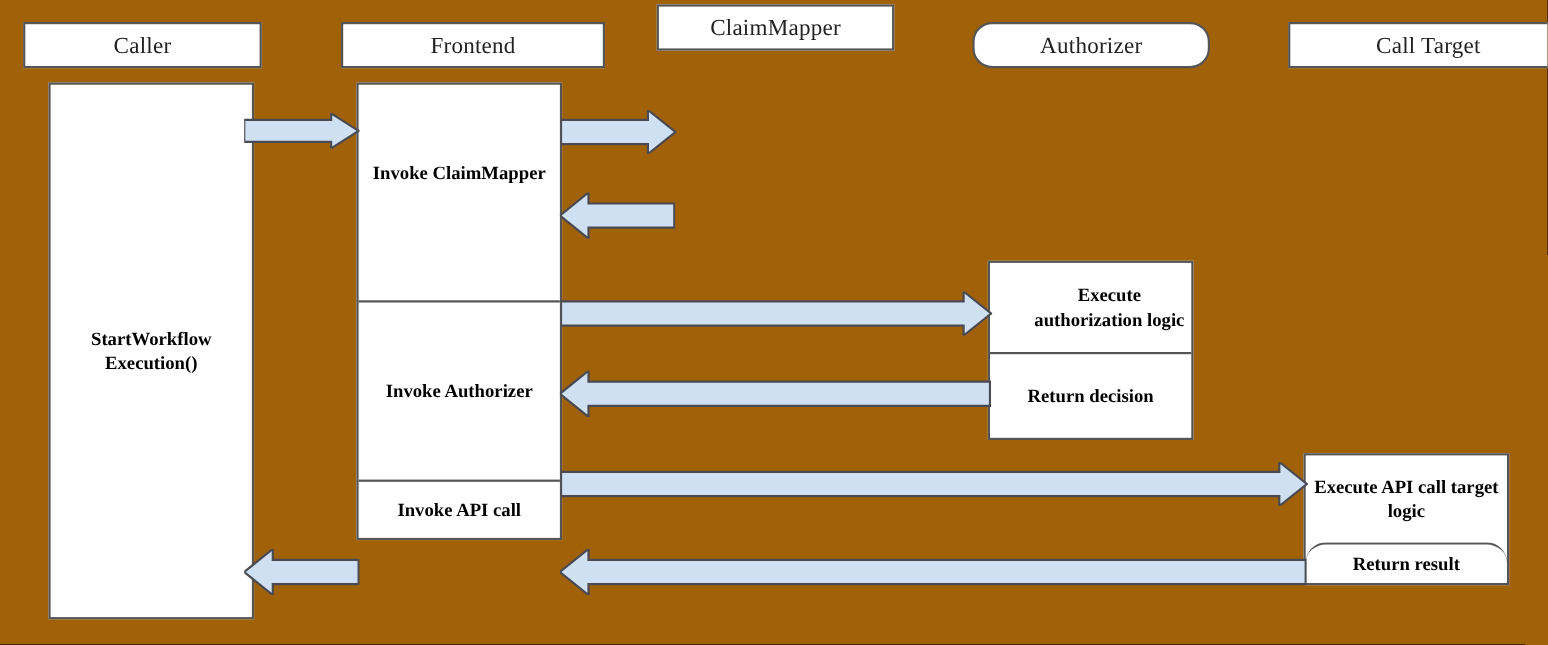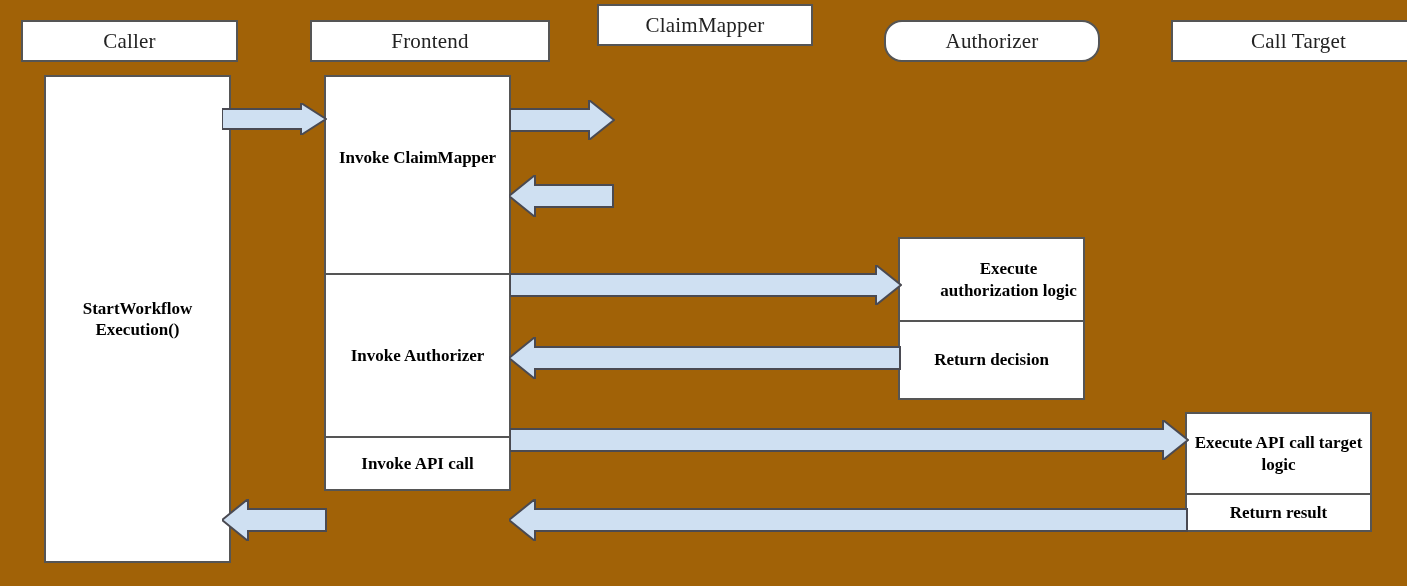--- a/index.html
+++ b/index.html
@@ -103,21 +103,21 @@
   </div>
 
 
   <div class="activation" style="left:898px; top:237px; width:187px; height:163px;">
     <div class="segment" style="height:81px; flex:0 0 81px;padding-left:40px;">Execute authorization logic</div>
     <div class="segment" style="flex:1 1 auto;">Return decision</div>
   </div>
 
   <div class="activation" style="left:1185px; top:412px; width:187px; height:120px;">
     <div class="segment" style="height:79px; flex:0 0 79px;">Execute API call target logic</div>
-    <div class="segment" style="flex:1 1 auto;">Return result</div>
+    <div class="segment" style="flex:1 1 auto;border-radius:21px;">Return result</div>
   </div>
 
   <div class="arrow" style="left:222px; top:103px; width:105px; height:32px;">
     <svg width="105" height="32" viewBox="0 0 105 32">
       <polygon class="arrow-shape" points="0,6 79,6 79,0 104,16 79,32 79,26 0,26"></polygon>
     </svg>
   </div>
 
   <div class="arrow" style="left:510px; top:100px; width:105px; height:40px;">
     <svg width="105" height="40" viewBox="0 0 105 40">

